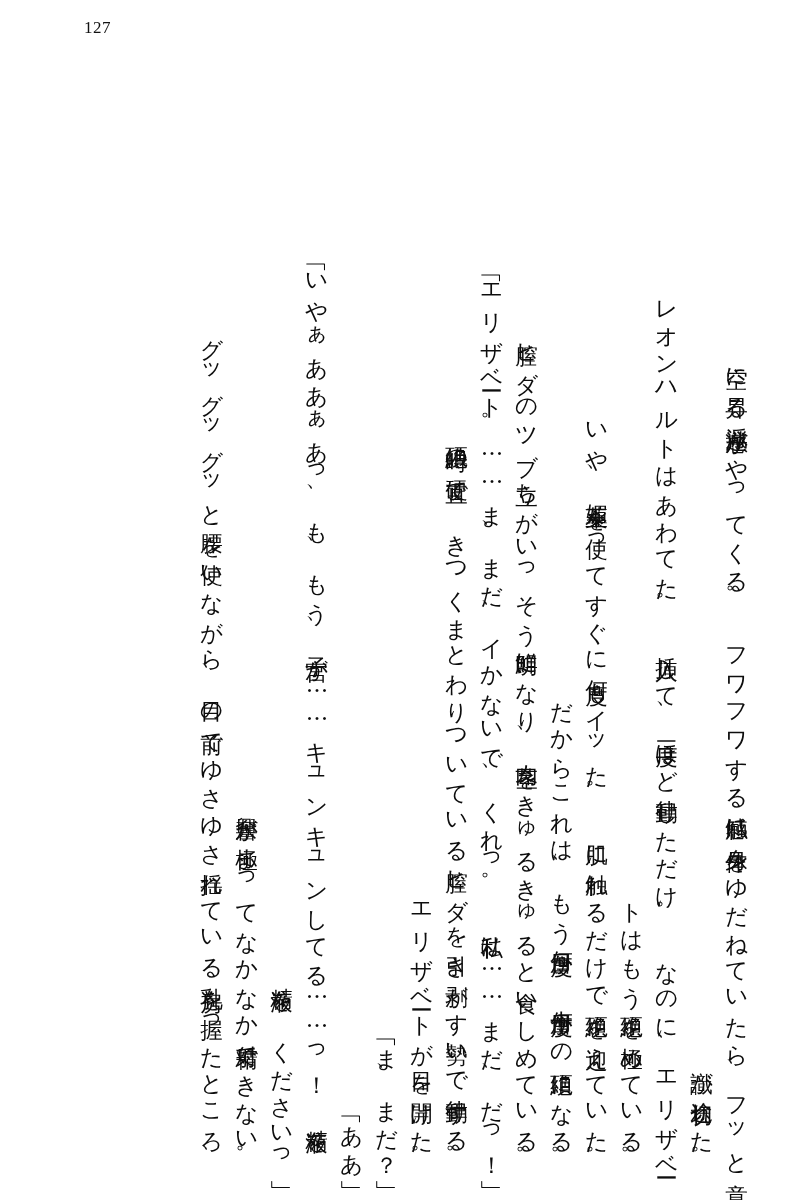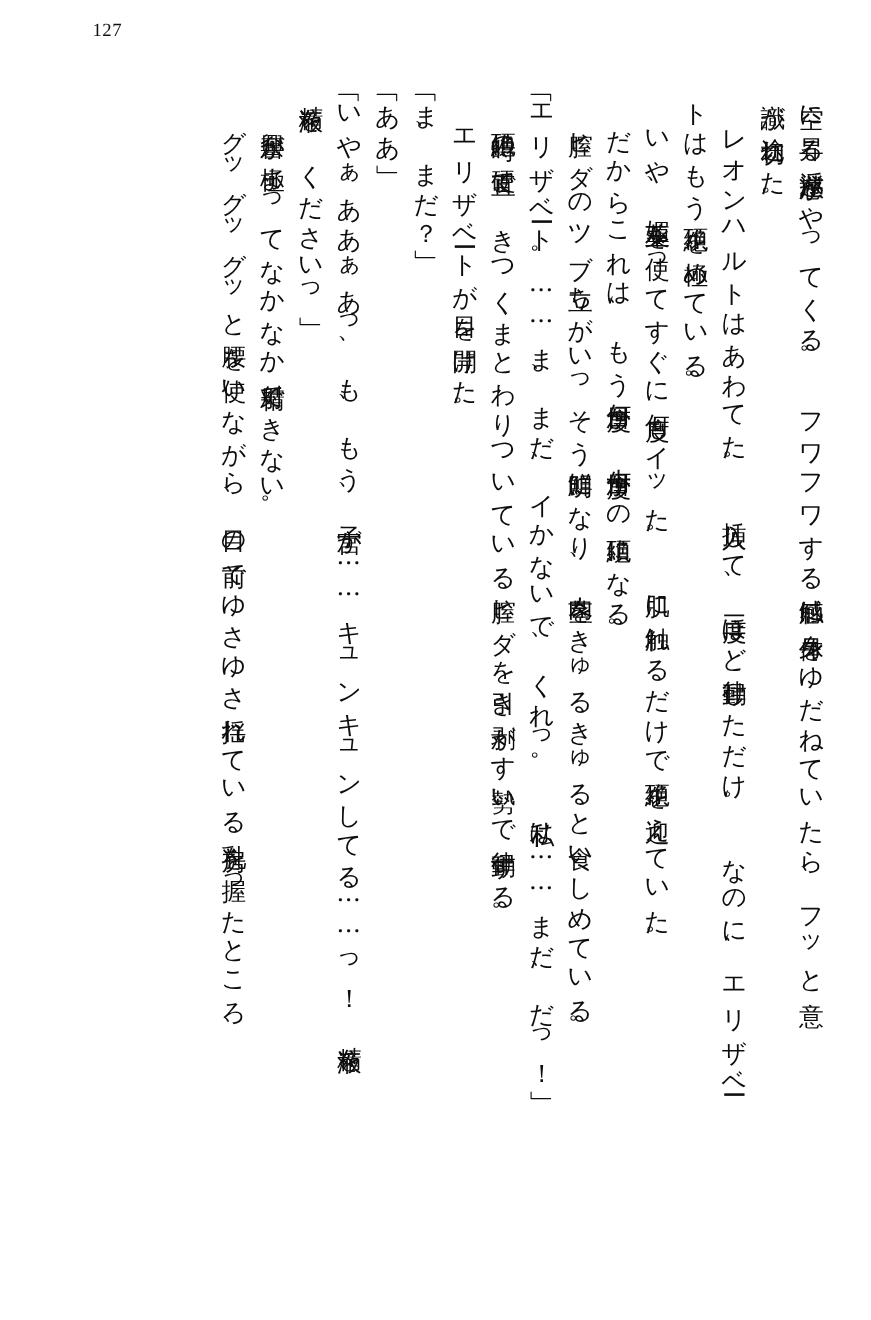--- a/index.html
+++ b/index.html
@@ -10,20 +10,21 @@
   body {
     font-family: "DejaVu Serif", "Liberation Serif", serif;
     color: #000000;
   }
   .page {
     position: relative;
     width: 792px;
     height: 1200px;
     background: #ffffff;
     overflow: hidden;
+    text-align: right;
   }
   .page-number {
     position: absolute;
     top: 18px;
     left: 84px;
     font-family: "Liberation Serif", "DejaVu Serif", serif;
     font-size: 17px;
     letter-spacing: 0.5px;
     color: #111111;
   }

